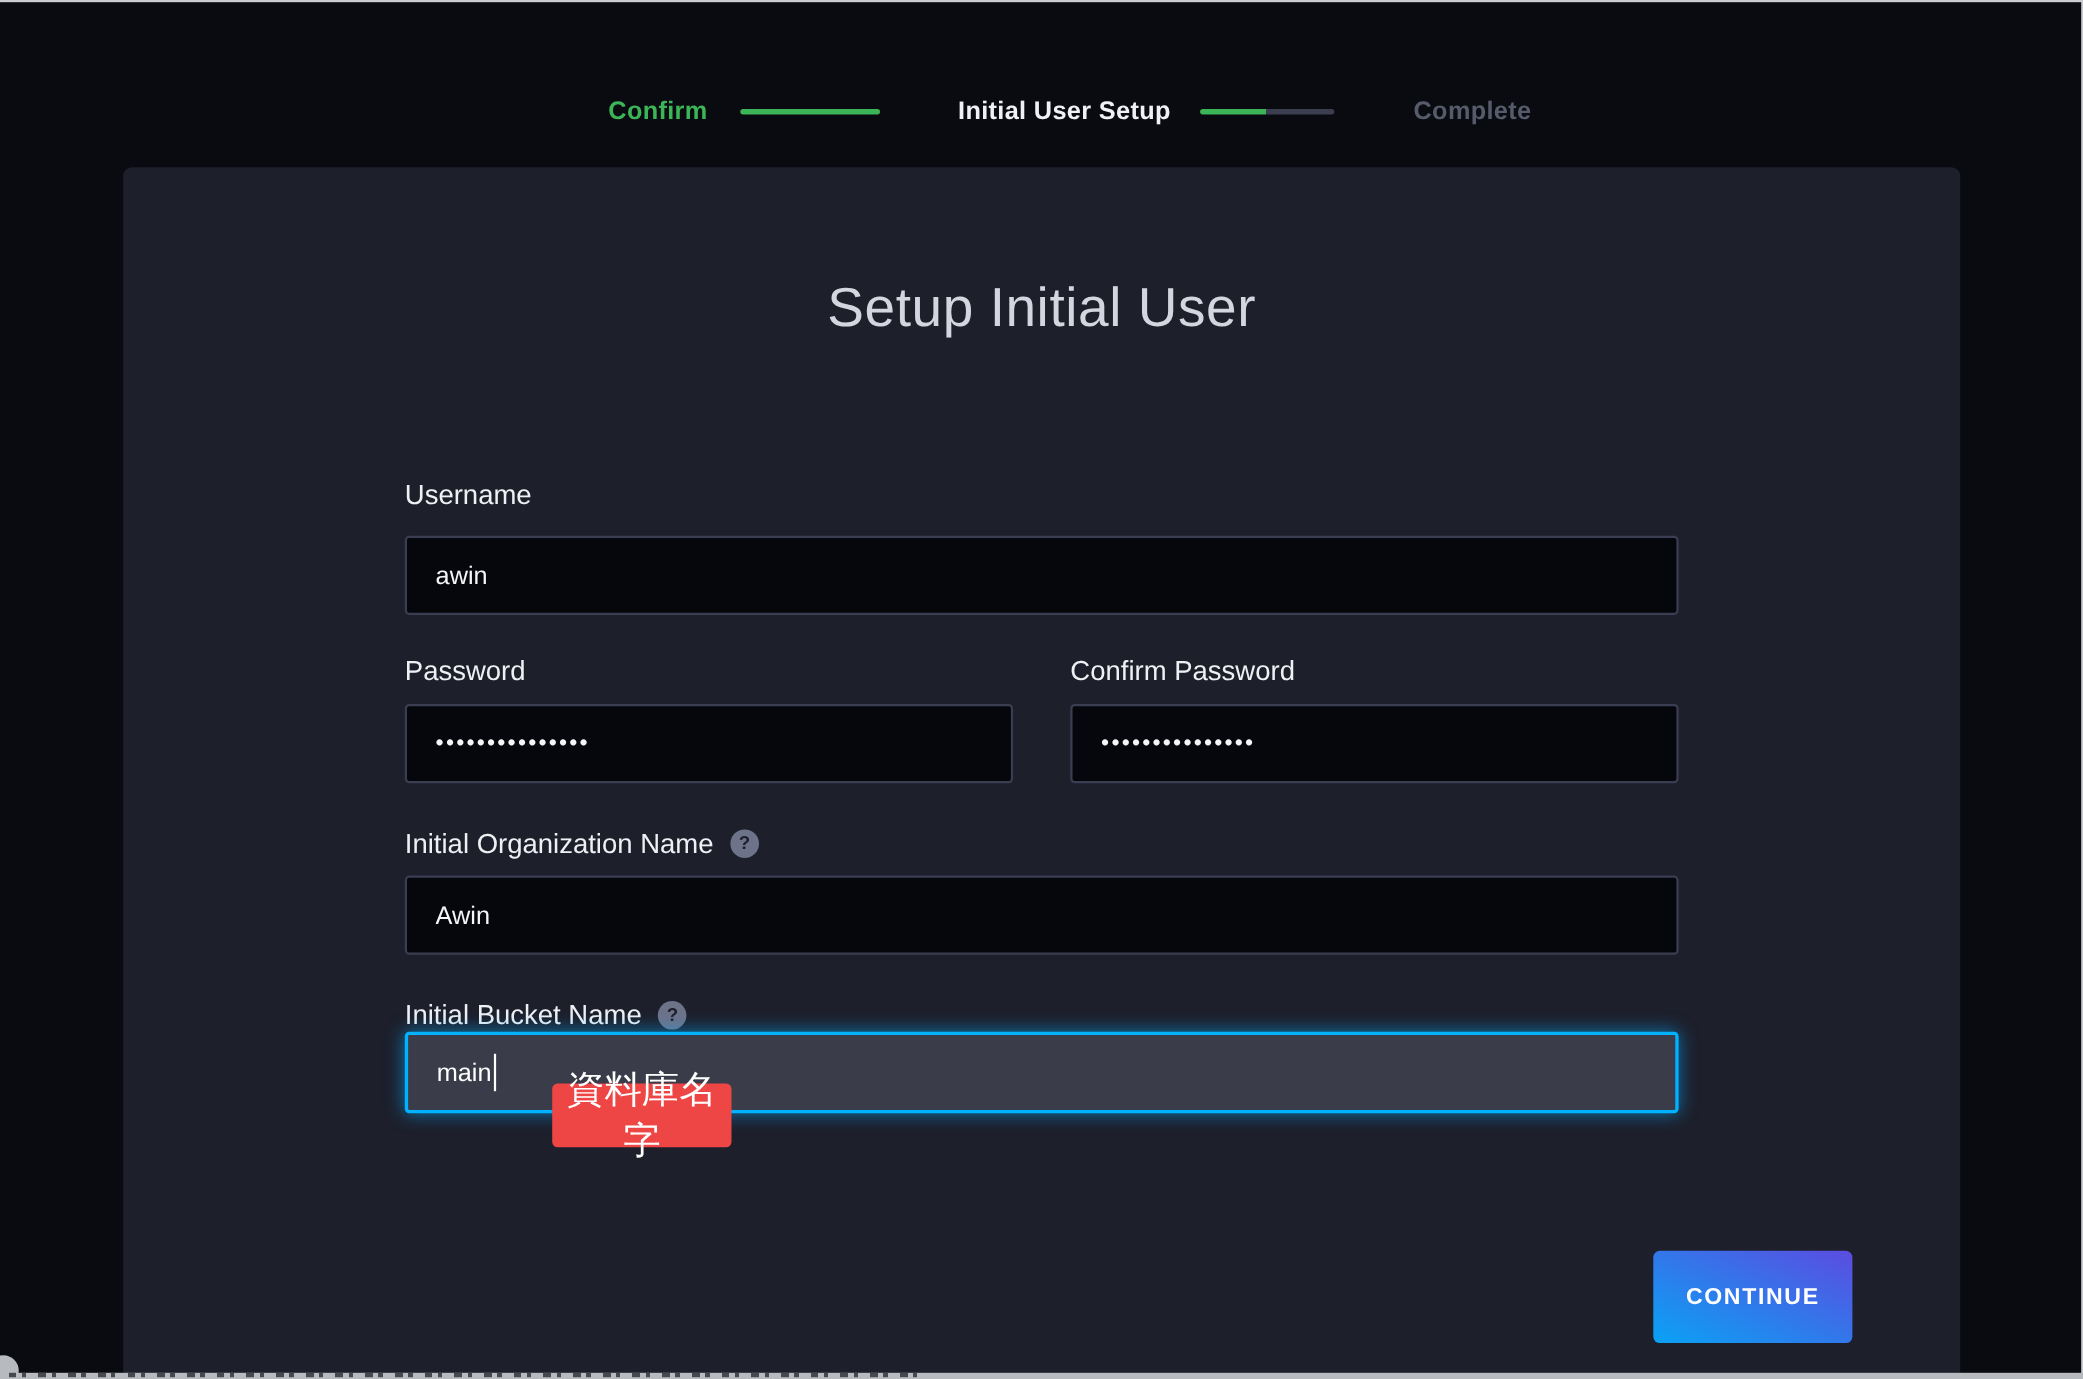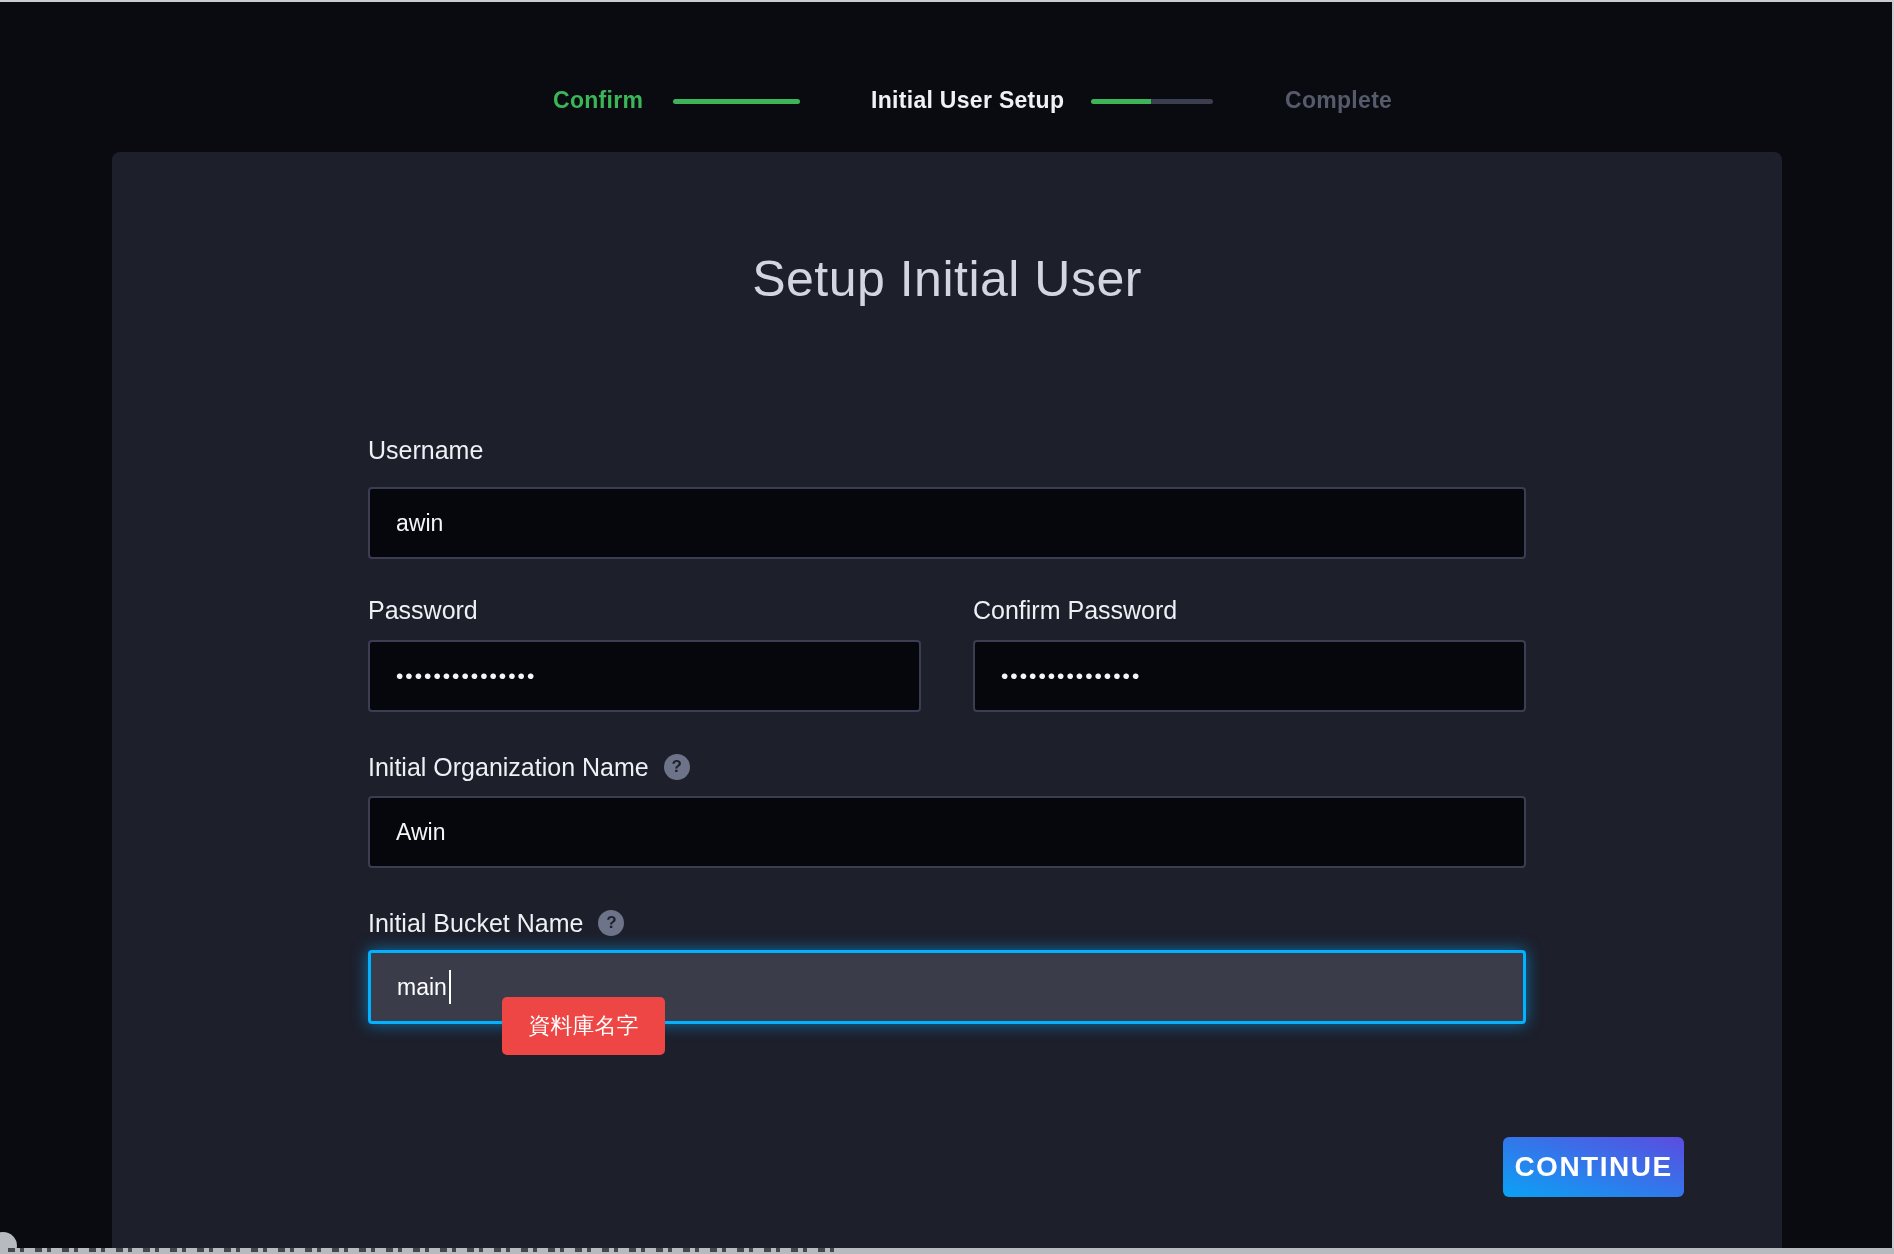--- a/index.html
+++ b/index.html
@@ -61,39 +61,39 @@
     font-family:inherit;
   }
   .masked { font-size:21px; letter-spacing:2px; margin-top:15px; }
   #fg-username { top:283px; }
   #fg-passwords { top:443px; display:flex; gap:52px;justify-content:flex-end; }
   #fg-passwords > div { flex:1; }
   #fg-org { top:600px; }
   #fg-org .text-input { margin-top:14px; }
   #fg-bucket { top:756px; }
   .focused-input {
-    position:relative; margin-top:12px; height:74px; width:100%;
+    position:relative; height:74px; width:100%;
     background:#3a3d49; border:3px solid #00b2ff; border-radius:4px;
     box-shadow:0 0 16px rgba(0,170,255,.6);
     display:flex; align-items:center; padding:0 26px;
     color:#fdfdfe; font-size:23px;
   }
   .caret { display:inline-block; width:2px; height:34px; background:#fff; margin-left:2px; }
   .bucket-tooltip {
     position:absolute; left:131px; top:44px; width:163px; height:58px;
     background:#ee4545; border-radius:5px; z-index:5;
     display:flex; align-items:center; justify-content:center;
-    color:#fff; font-size:22px;
+    color:#fff; font-size:34px;text-align:center;
   }
 
   .continue-btn {
-    position:absolute; top:985px; right:98px; width:181px; height:60px;
+    position:absolute; top:985px; right:98px; width:181px; height:84px;
     border:none; border-radius:6px; cursor:pointer;
     background:linear-gradient(to top right,#0aa2f5,#5b4ce0);
-    color:#fff; font-size:28px; font-weight:bold; letter-spacing:1.5px;
+    color:#fff; font-size:21px; font-weight:bold; letter-spacing:1.5px;
     font-family:inherit;
   }
 </style>
 </head>
 <body>
 
 <div id="screen">
 
   <div>
     <span class="step-label" id="step-welcome">Confirm</span>

